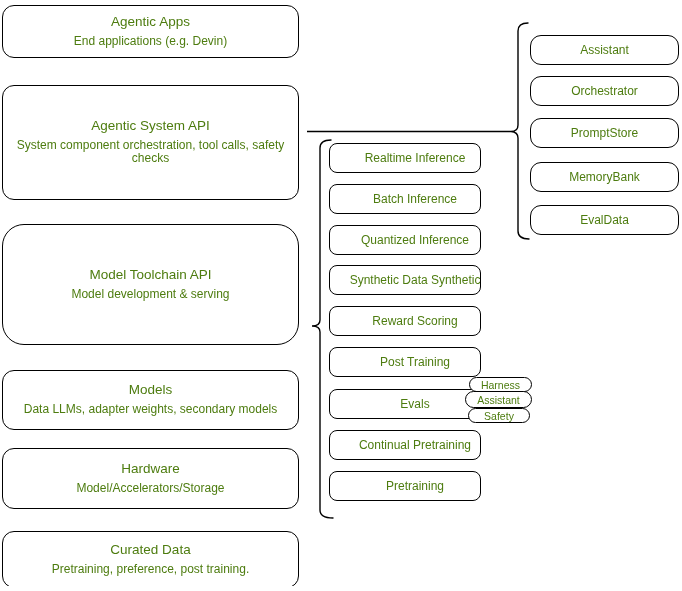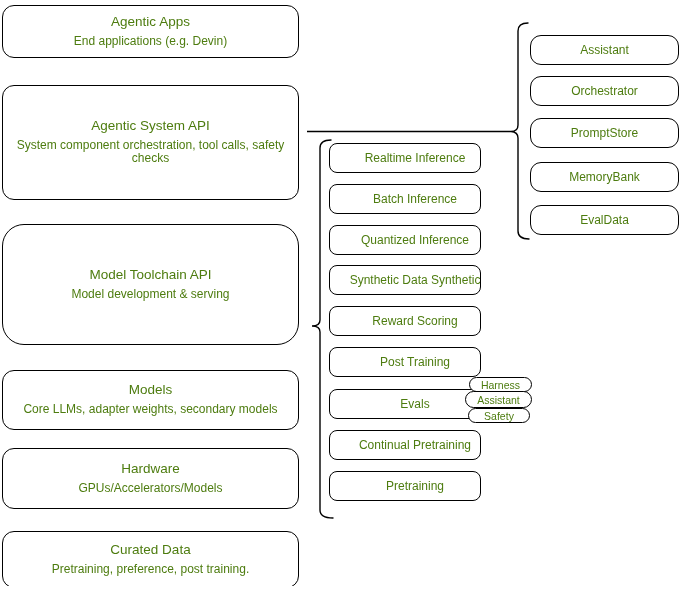--- a/index.html
+++ b/index.html
@@ -108,25 +108,25 @@
   <div class="lbox" style="top:85px;height:115px;border-radius:12px">
     <div class="ltitle">Agentic System API</div>
     <div class="lsub">System component orchestration, tool calls, safety checks</div>
   </div>
   <div class="lbox" style="top:224px;height:121px;border-radius:22px">
     <div class="ltitle">Model Toolchain API</div>
     <div class="lsub">Model development &amp; serving</div>
   </div>
   <div class="lbox" style="top:370px;height:60px;border-radius:12px">
     <div class="ltitle">Models</div>
-    <div class="lsub">Core LLMs, adapter weights, secondary models</div>
+    <div class="lsub">Data LLMs, adapter weights, secondary models</div>
   </div>
   <div class="lbox" style="top:448px;height:61px;border-radius:12px">
     <div class="ltitle">Hardware</div>
-    <div class="lsub">GPUs/Accelerators/Models</div>
+    <div class="lsub">Model/Accelerators/Storage</div>
   </div>
   <div class="lbox" style="top:531px;height:57px;border-radius:12px">
     <div class="ltitle">Curated Data</div>
     <div class="lsub">Pretraining, preference, post training.</div>
   </div>
 
   <div class="mbox" style="top:143px">Realtime Inference</div>
   <div class="mbox" style="top:184px">Batch Inference</div>
   <div class="mbox" style="top:225px">Quantized Inference</div>
   <div class="mbox" style="top:265px">Synthetic Data Synthetic</div>

